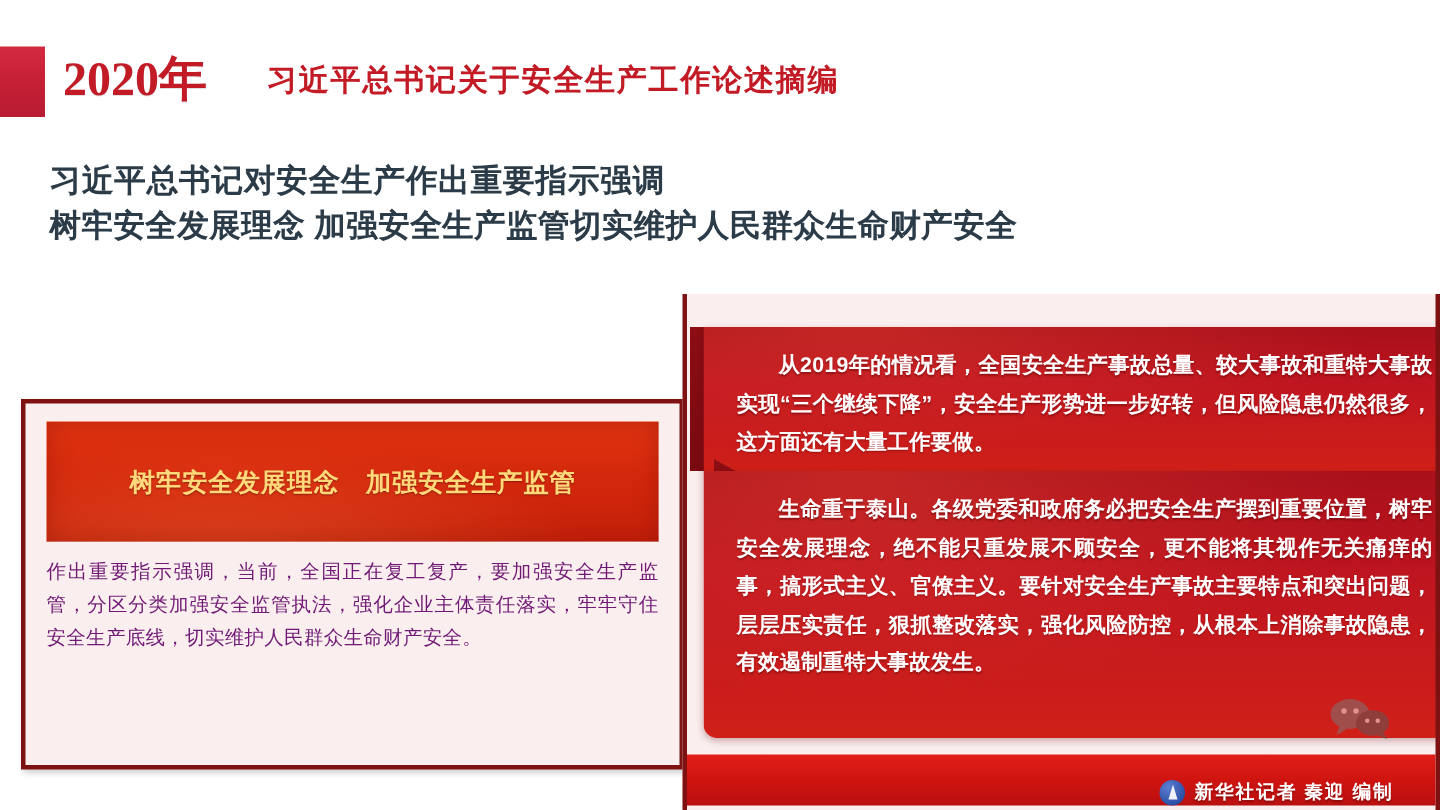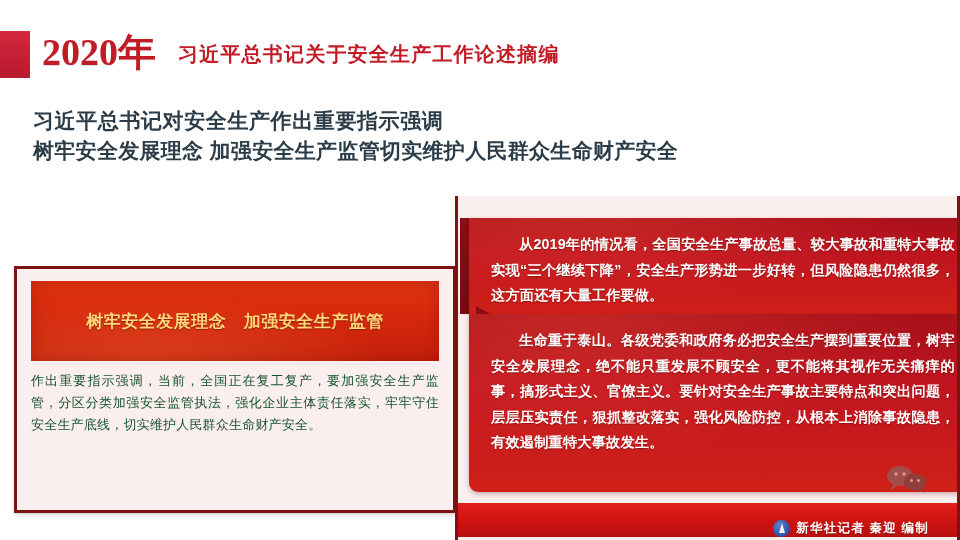--- a/index.html
+++ b/index.html
@@ -29,21 +29,21 @@
     top: 3px;
     width: 30px;
     height: 47px;
     background: linear-gradient(180deg, #d42a3f 0%, #c41f35 55%, #b81b30 100%);
   }
   #header-year {
     position: absolute;
     left: 42px;
     top: -2px;
     font-family: "Liberation Serif", "DejaVu Serif", serif;
-    font-size: 38px;
+    font-size: 32px;
     font-weight: bold;
     color: #c21b26;
     letter-spacing: 0px;
     line-height: 52px;
     text-shadow: 0 1px 0 rgba(0,0,0,0.12);
   }
   #header-title {
     position: absolute;
     left: 178px;
     top: 10px;
@@ -110,21 +110,21 @@
     font-size: 17px;
     font-weight: bold;
     line-height: 29px;
     letter-spacing: 0.5px;
     white-space: nowrap;
     text-shadow: 0 1px 1px rgba(90,8,0,0.55);
   }
   #left-body {
     margin-top: 9px;
     font-size: 13px;
-    color: #14532d;
+    color: #701a75;
     line-height: 22px;
     letter-spacing: 0.2px;
     text-align: justify;
   }
 
   
   #right-panel {
     position: absolute;
     left: 455px;
     top: 196px;

